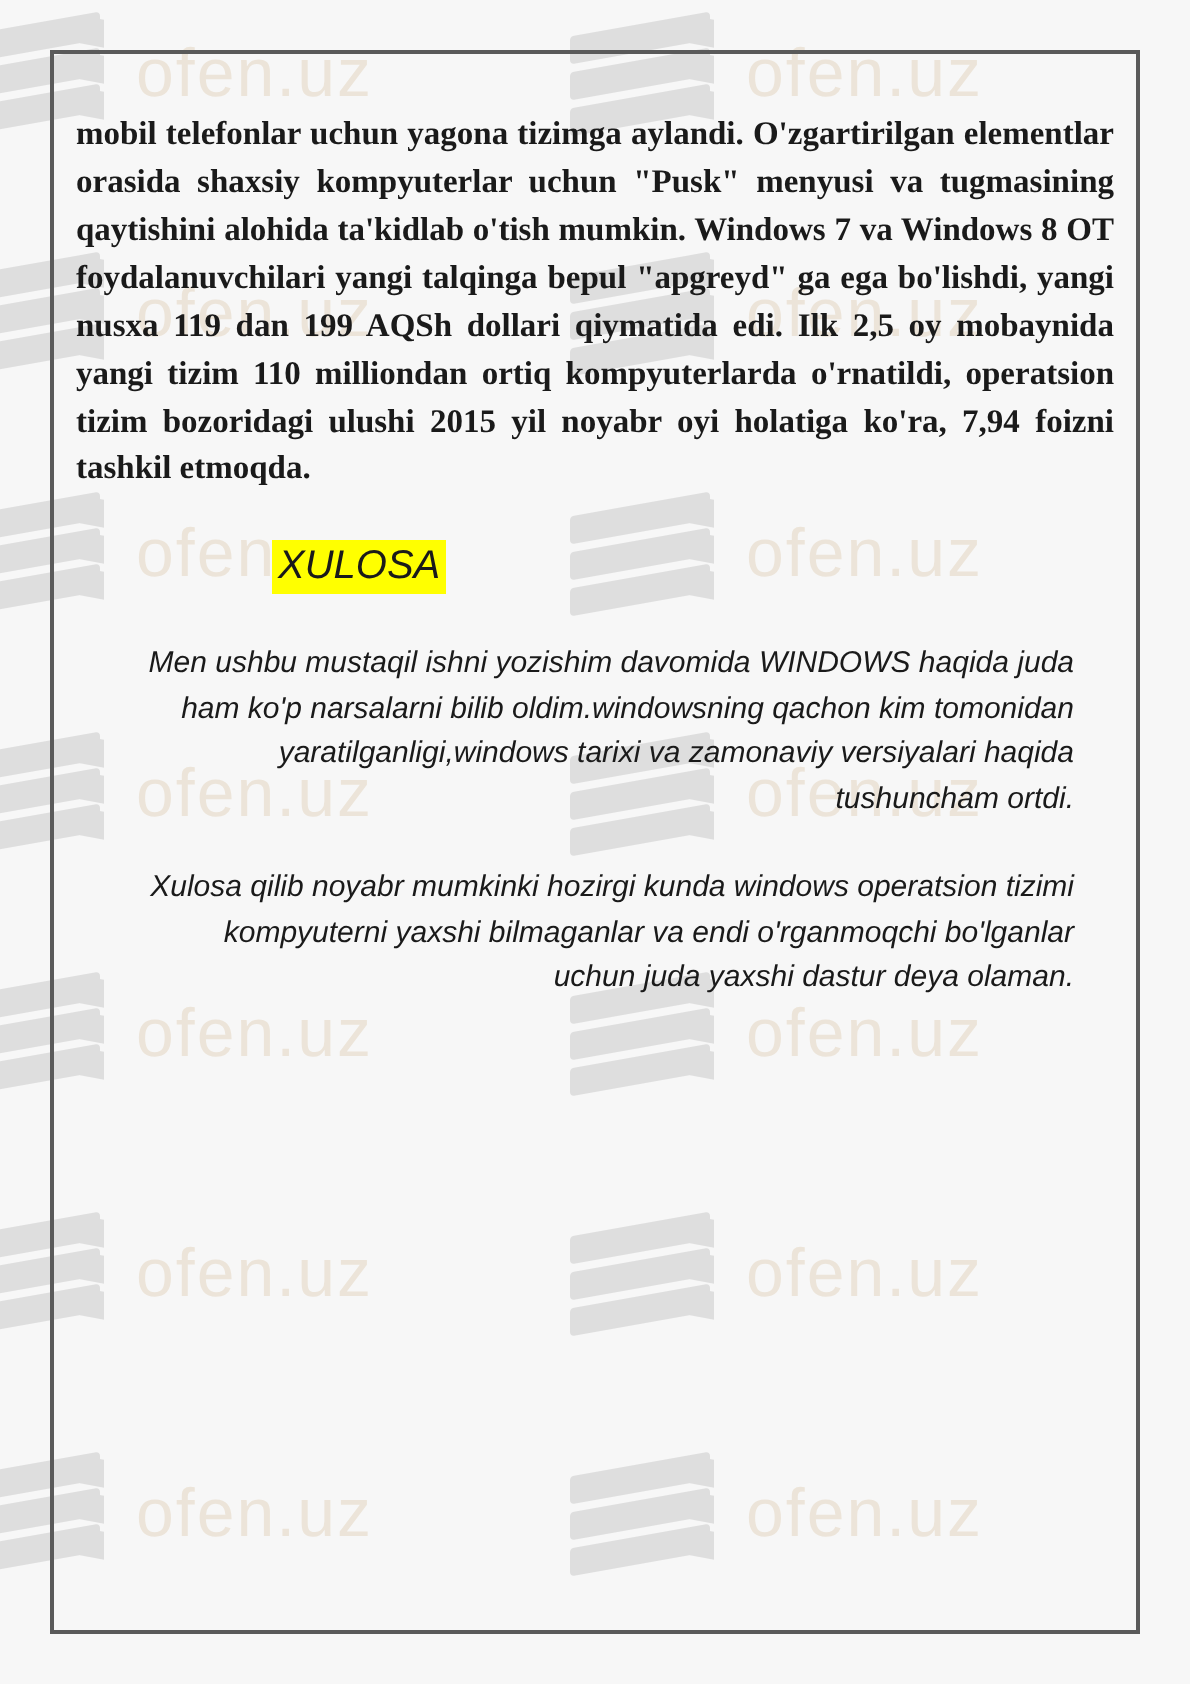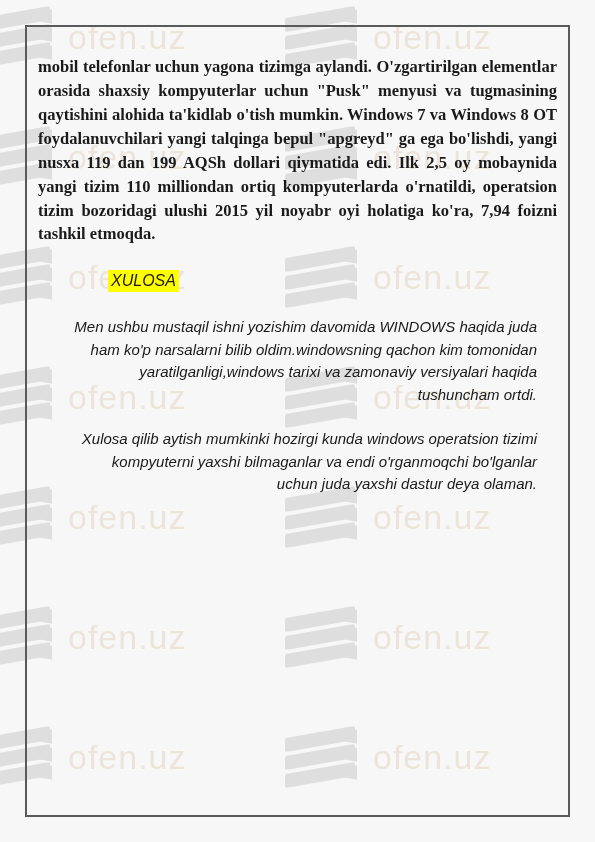--- a/index.html
+++ b/index.html
@@ -84,25 +84,25 @@
     .para-main {
       font-family: Georgia, 'Times New Roman', serif;
       font-weight: bold;
       font-size: 16.5px;
       line-height: 1.45;
       color: #1a1a1a;
       text-align: justify;
     }
     .xulosa-heading {
       margin-top: 24px;
-      margin-left: 70px;
+      margin-left: 98px;
       font-family: Arial, sans-serif;
       font-style: italic;
       font-weight: 500;
-      font-size: 16px;
+      font-size: 20px;
       color: #1a1a1a;
       background-color: #ffff00;
       display: inline-block;
       padding: 2px 3px;
     }
     .para-body {
       margin-top: 24px;
       margin-left: 36px;
       margin-right: 20px;
       font-family: Arial, sans-serif;
@@ -235,14 +235,14 @@
 </div>
 
 <div class="page-border"></div>
 
 <div class="content">
   <p class="para-main">mobil telefonlar uchun yagona tizimga aylandi. O'zgartirilgan elementlar orasida shaxsiy kompyuterlar uchun "Pusk" menyusi va tugmasining qaytishini alohida ta'kidlab o'tish mumkin. Windows 7 va Windows 8 OT foydalanuvchilari yangi talqinga bepul "apgreyd" ga ega bo'lishdi, yangi nusxa 119 dan 199 AQSh dollari qiymatida edi. Ilk 2,5 oy mobaynida yangi tizim 110 milliondan ortiq kompyuterlarda o'rnatildi, operatsion tizim bozoridagi ulushi 2015 yil noyabr oyi holatiga ko'ra, 7,94 foizni tashkil etmoqda.</p>
   <div>
     <span class="xulosa-heading">XULOSA</span>
   </div>
   <p class="para-body">Men ushbu  mustaqil ishni yozishim davomida WINDOWS haqida juda ham ko'p narsalarni bilib oldim.windowsning qachon kim tomonidan yaratilganligi,windows tarixi va zamonaviy versiyalari haqida tushuncham ortdi.</p>
-  <p class="para-body">Xulosa qilib aytish mumkinki hozirgi kunda windows operatsion tizimi kompyuterni yaxshi bilmaganlar va endi o'rganmoqchi bo'lganlar uchun juda yaxshi dastur deya olaman.</p>
+  <p class="para-body">Xulosa qilib noyabr mumkinki hozirgi kunda windows operatsion tizimi kompyuterni yaxshi bilmaganlar va endi o'rganmoqchi bo'lganlar uchun juda yaxshi dastur deya olaman.</p>
 </div>
 
 </body></html>

